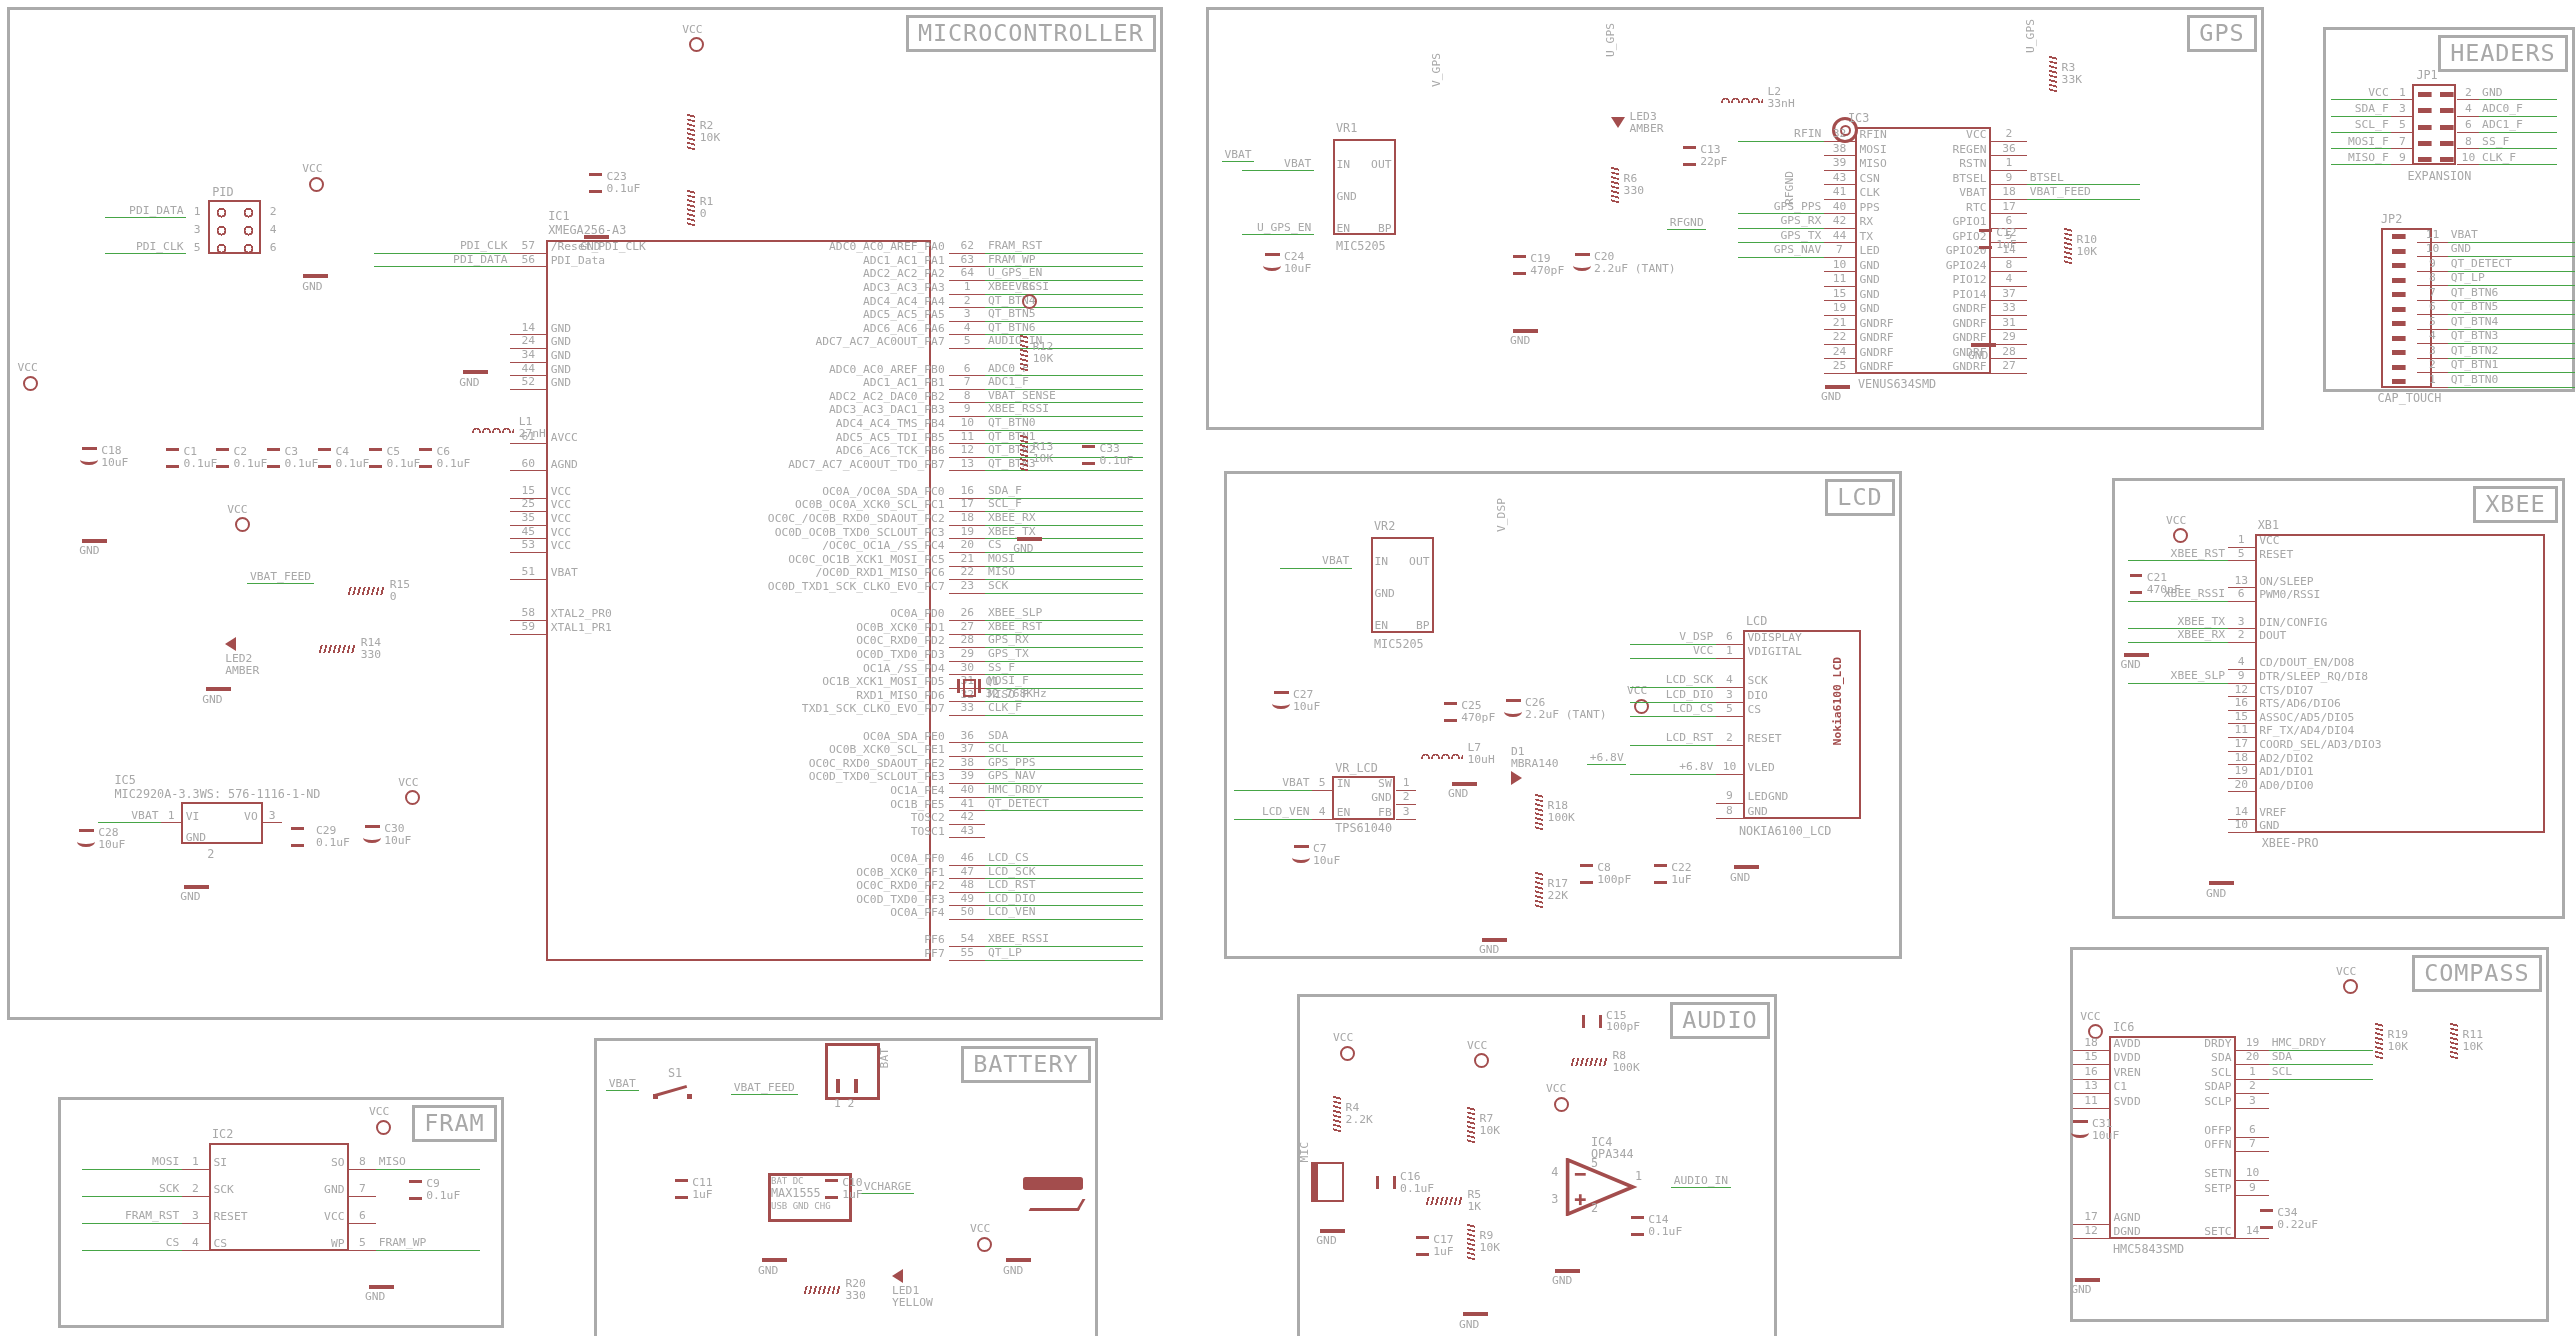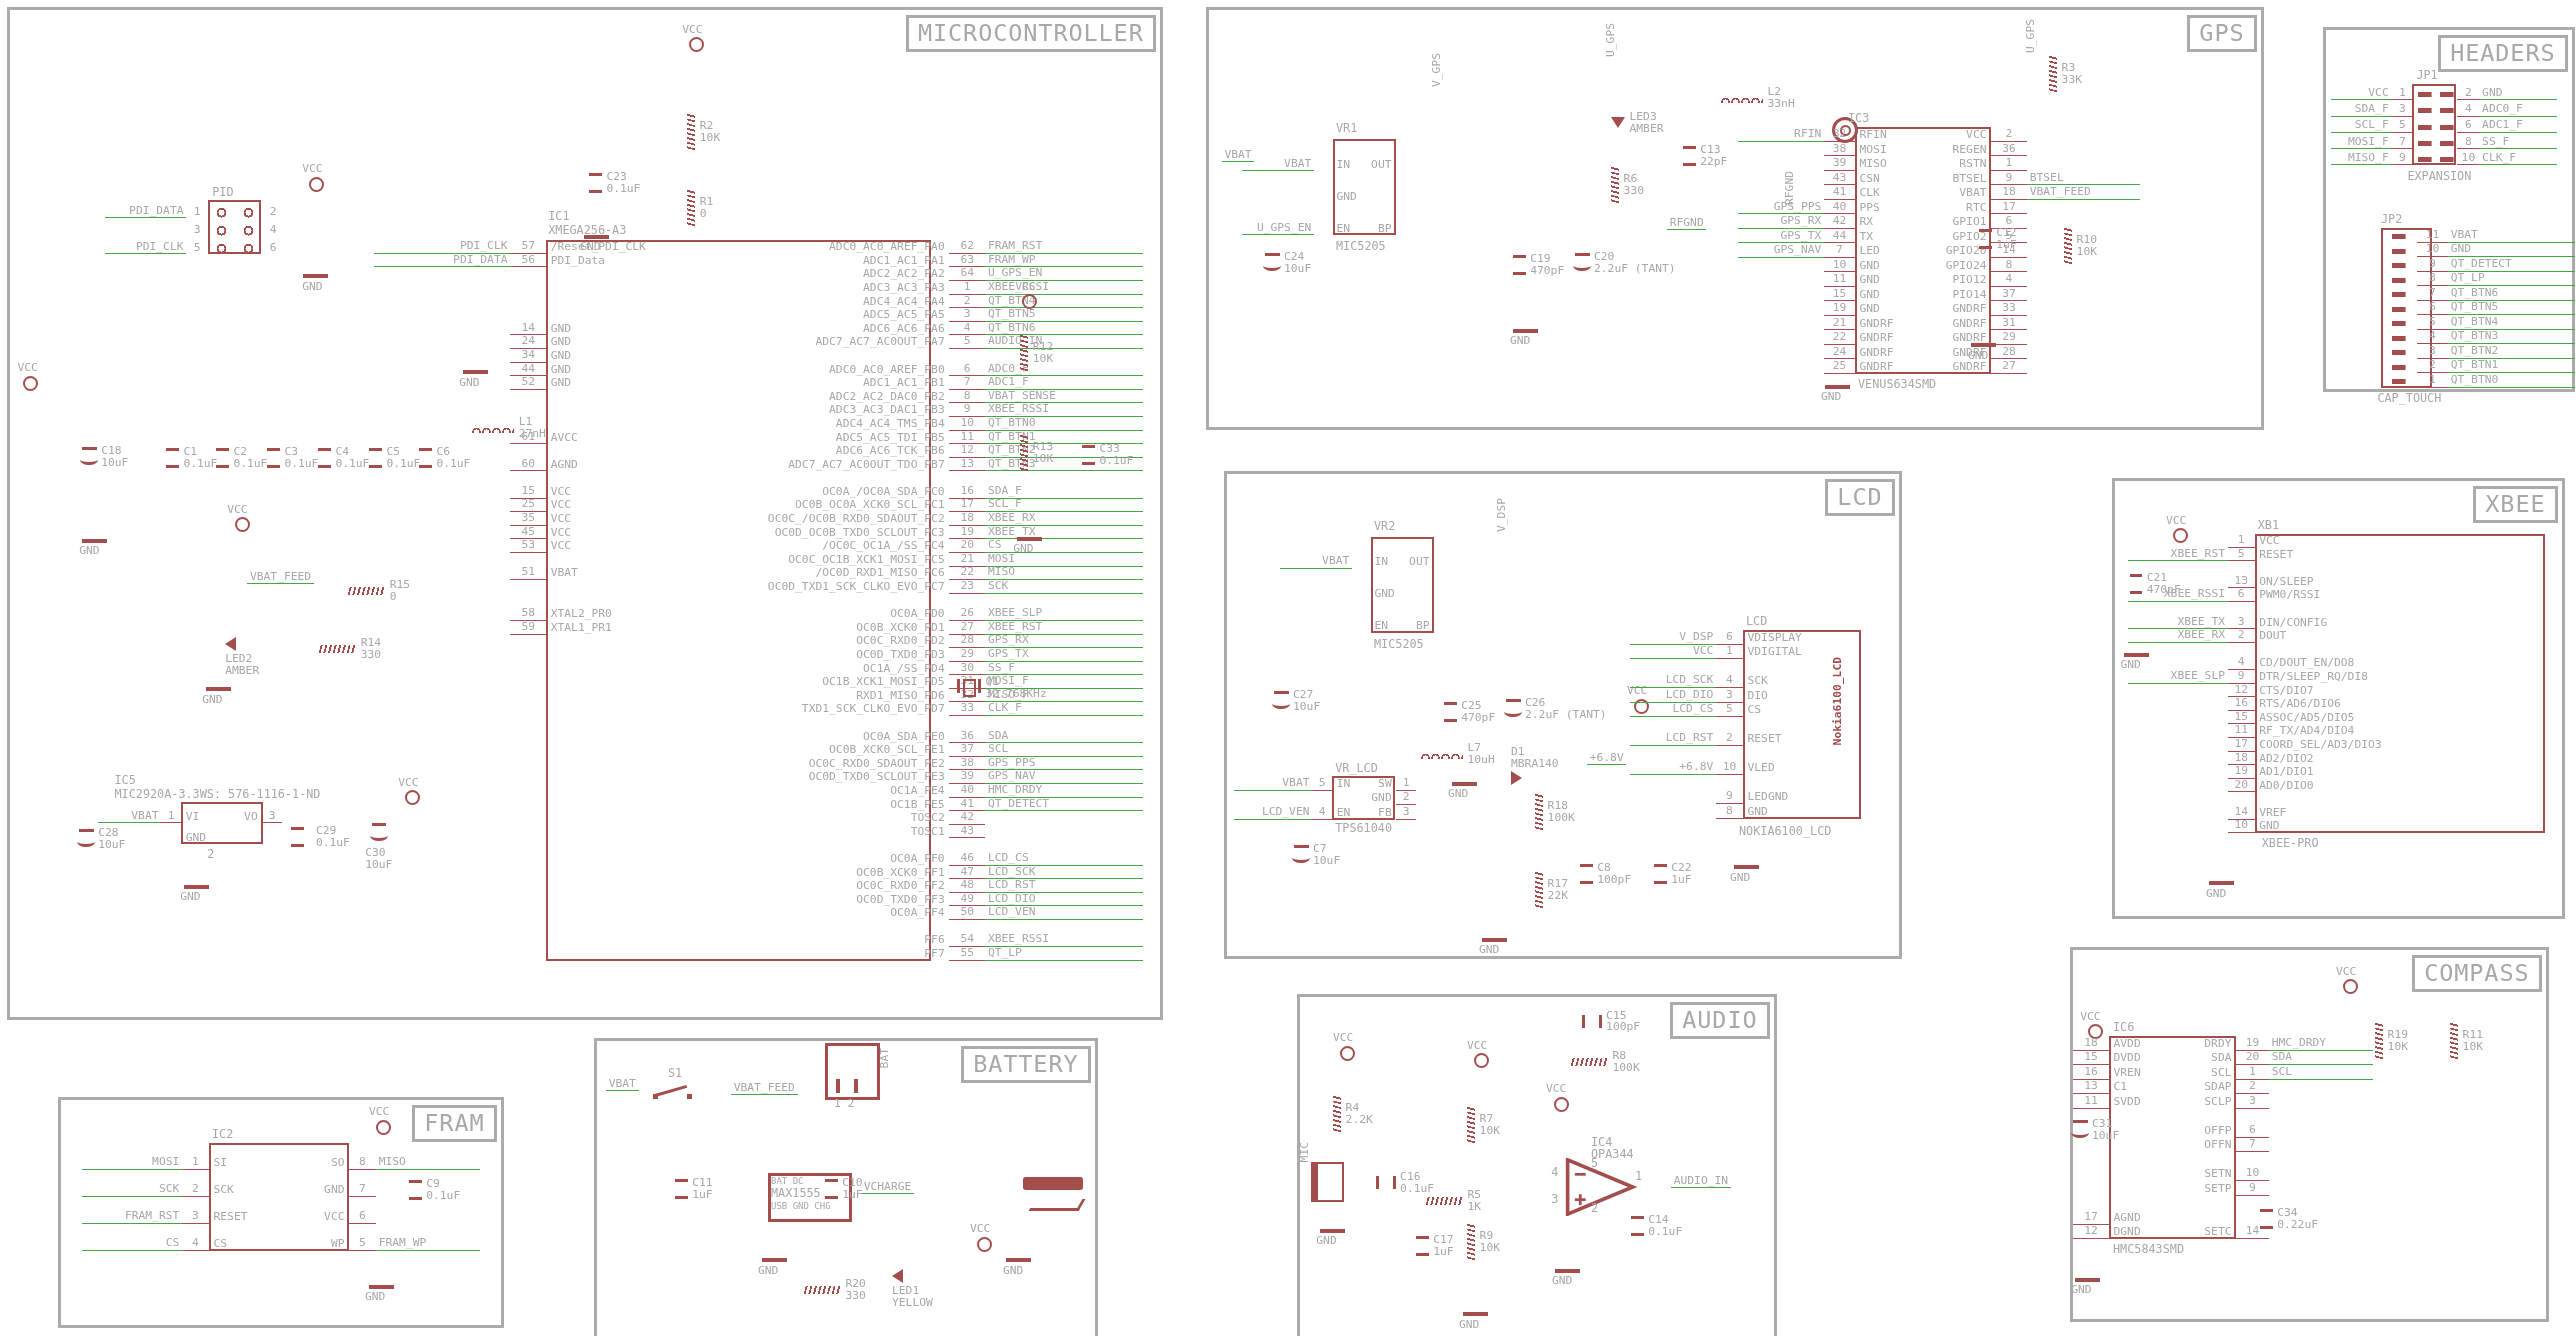--- a/index.html
+++ b/index.html
@@ -704,21 +704,21 @@
           <span>10uF</span>
         </span>
       </div>
     <div class="cmp" style="left:281px;top:815px;gap:12px;">
         <i class="sc v"></i>
         <span class="lb">
           <span>C29</span>
           <span>0.1uF</span>
         </span>
       </div>
-    <div class="cmp" style="left:355px;top:813px;flex-direction:column;">
+    <div class="cmp" style="left:355px;top:813px;">
         <i class="scp"></i>
         <span class="lb">
           <span>C30</span>
           <span>10uF</span>
         </span>
       </div>
     <div class="txt" style="left:388px;top:766px;">VCC</div>
     <div class="vcc" style="left:395px;top:780px;"></div>
     <div class="gnd" style="left:174px;top:875px;"></div>
     <div class="txt" style="left:170px;top:880px;">GND</div>

